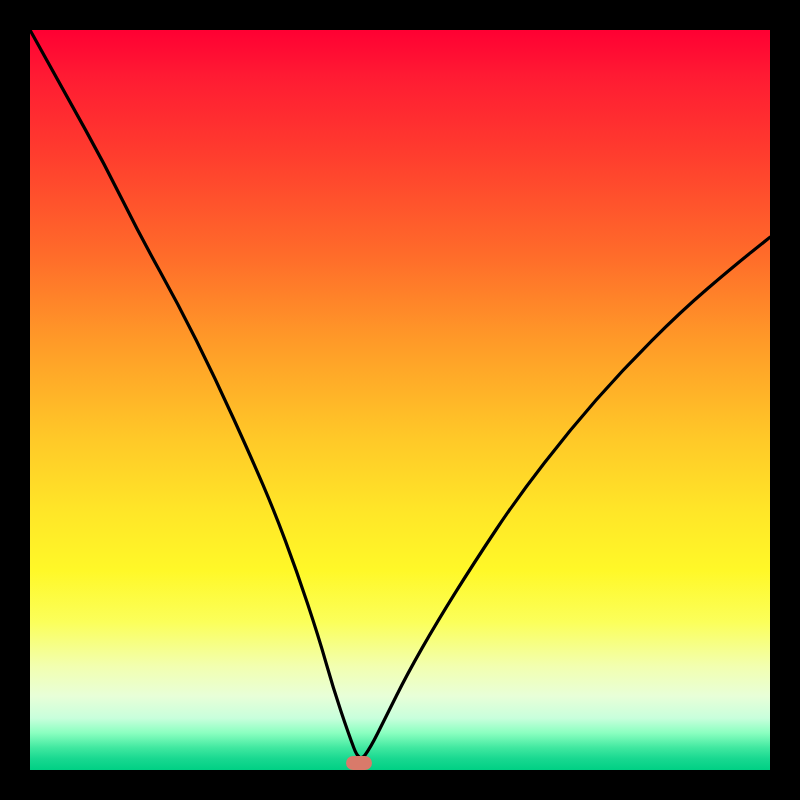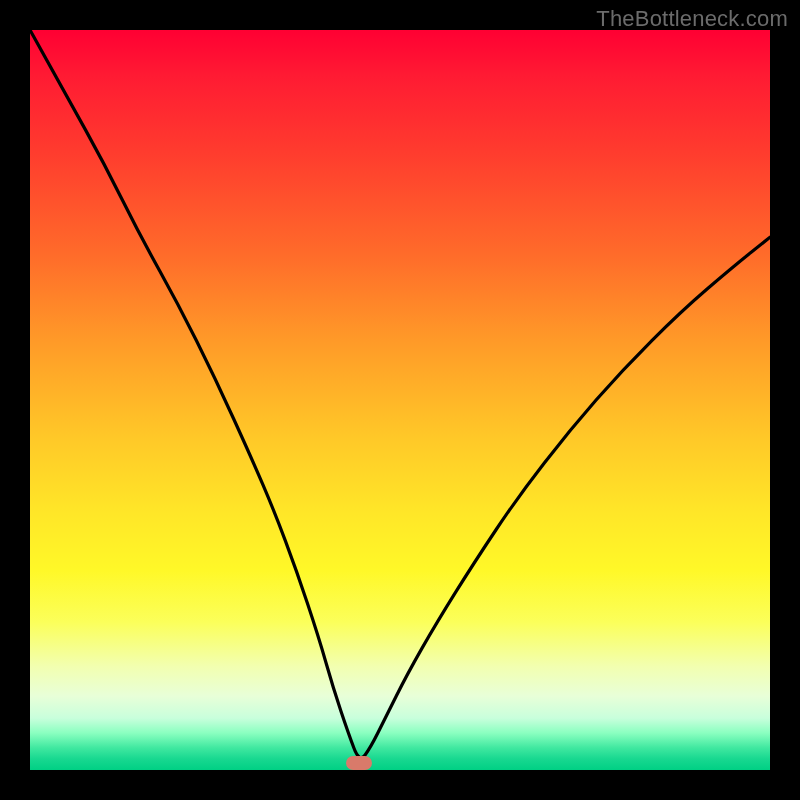--- a/index.html
+++ b/index.html
@@ -69,21 +69,20 @@
     height: 14px;
     border-radius: 7px;
     background: #d97a6a;
     transform: translate(-50%, -50%);
   }
 </style>
 </head>
 <body>
 
 <div class="frame">
-  <div class="watermark">TheBottleneck.com</div>
 
   <div class="plot-area">
     <div class="gradient"></div>
 
     <svg class="curve" viewBox="0 0 740 740" preserveAspectRatio="none">
       <path id="curve-path" fill="none" stroke="#000" stroke-width="3.2" stroke-linecap="round" stroke-linejoin="round" d="M 0.0 0.0 Q 37.0 66.6 55.5 99.9 Q 74.0 133.2 92.5 170.2 Q 111.0 207.2 129.5 240.5 Q 148.0 273.8 166.5 310.8 Q 185.0 347.8 203.5 388.5 Q 222.0 429.2 233.1 455.1 Q 244.2 481.0 255.3 510.6 Q 266.4 540.2 277.5 573.5 Q 288.6 606.8 296.0 632.7 Q 303.4 658.6 310.8 680.8 Q 318.2 703.0 323.8 717.8 Q 329.3 732.6 334.9 725.2 Q 340.4 717.8 347.8 703.0 Q 355.2 688.2 366.3 666.0 Q 377.4 643.8 392.2 617.9 Q 407.0 592.0 425.5 562.4 Q 444.0 532.8 466.2 499.5 Q 488.4 466.2 514.3 432.9 Q 540.2 399.6 566.1 370.0 Q 592.0 340.4 621.6 310.8 Q 651.2 281.2 677.1 259.0 Q 703.0 236.8 721.5 222.0 T 740.0 207.2"></path>
     </svg>
 
     <div id="min-marker" class="marker" style="left: 329.3px; top: 732.6px;"></div>
   </div>

